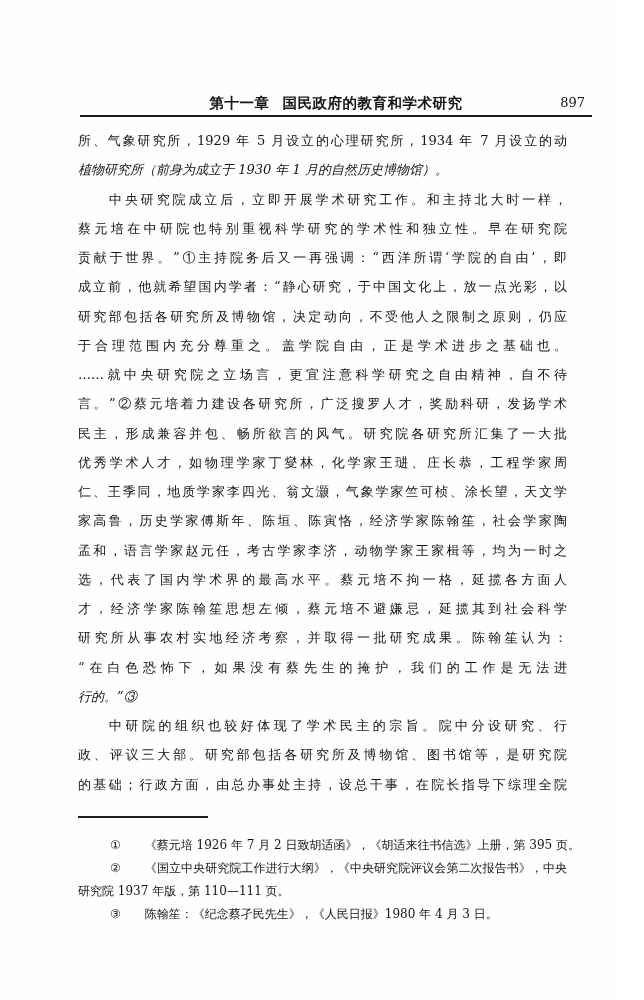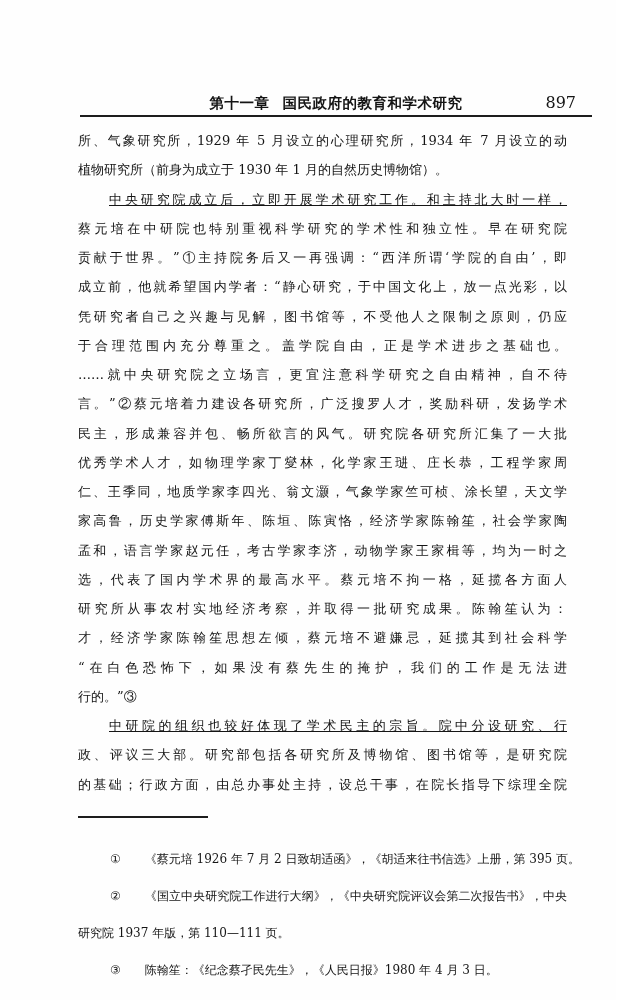--- a/index.html
+++ b/index.html
@@ -25,44 +25,44 @@
     text-align: center;
     font-weight: bold;
     font-size: 14.5px;
     line-height: 21px;
     letter-spacing: 0.5px;
     white-space: nowrap;
   }
   .head-title .chapter-label { margin-right: 13px; }
   .page-number {
     position: absolute;
-    right: 16px;
+    right: 7px;
     top: 0;
-    font-size: 16px;
+    font-size: 13px;
     line-height: 21px;
     font-weight: normal;
   }
   
   .body-text {
     position: absolute;
     left: 78px;
     top: 126px;
     width: 489px;
   }
   .line {
     height: 29.25px;
     line-height: 29.25px;
     font-size: 13px;
     white-space: nowrap;
     text-align: justify;
     text-align-last: justify;
     text-justify: inter-character;
   }
-  .line.short { text-align-last: left; }
-  .line.indent { text-indent: 31px; text-decoration: underline; }
+  .line.short { text-align-last: left; font-style: italic; }
+  .line.indent { text-indent: 31px; }
   
   .fn-sep {
     position: absolute;
     left: 78px;
     top: 816px;
     width: 130px;
     height: 0;
     border-top: 2px solid #1d1d1d;
   }
   .footnotes {
@@ -70,21 +70,20 @@
     left: 78px;
     top: 834px;
     width: 489px;
   }
   .fn-line {
     height: 23px;
     line-height: 23px;
     font-size: 12px;
     white-space: nowrap;
     text-align: left;
-    margin-top: 14px;
   }
   .fn-line.indent { text-indent: 32px; }
   .fn-line.fill { text-align: justify; text-align-last: justify; text-justify: inter-character; }
   .fn-marker { margin-right: 24px; }
 </style>
 </head>
 <body>
 
 <div class="page">
 
@@ -95,32 +94,32 @@
     <div class="page-number">897</div>
   </div>
 
   <div class="body-text" id="body-lines">
       <div class="line">所、气象研究所，1929 年 5 月设立的心理研究所，1934 年 7 月设立的动</div>
       <div class="line short">植物研究所（前身为成立于 1930 年 1 月的自然历史博物馆）。</div>
       <div class="line indent">中央研究院成立后，立即开展学术研究工作。和主持北大时一样，</div>
       <div class="line">蔡元培在中研院也特别重视科学研究的学术性和独立性。早在研究院</div>
       <div class="line">贡献于世界。”①主持院务后又一再强调：“西洋所谓‘学院的自由’，即</div>
       <div class="line">成立前，他就希望国内学者：“静心研究，于中国文化上，放一点光彩，以</div>
-      <div class="line">凭研究者自己之兴趣与见解，图书馆等，不受他人之限制之原则，仍应</div>
+      <div class="line">研究部包括各研究所及博物馆，决定动向，不受他人之限制之原则，仍应</div>
       <div class="line">于合理范围内充分尊重之。盖学院自由，正是学术进步之基础也。</div>
       <div class="line">……就中央研究院之立场言，更宜注意科学研究之自由精神，自不待</div>
       <div class="line">言。”②蔡元培着力建设各研究所，广泛搜罗人才，奖励科研，发扬学术</div>
       <div class="line">民主，形成兼容并包、畅所欲言的风气。研究院各研究所汇集了一大批</div>
       <div class="line">优秀学术人才，如物理学家丁燮林，化学家王琎、庄长恭，工程学家周</div>
       <div class="line">仁、王季同，地质学家李四光、翁文灏，气象学家竺可桢、涂长望，天文学</div>
       <div class="line">家高鲁，历史学家傅斯年、陈垣、陈寅恪，经济学家陈翰笙，社会学家陶</div>
       <div class="line">孟和，语言学家赵元任，考古学家李济，动物学家王家楫等，均为一时之</div>
       <div class="line">选，代表了国内学术界的最高水平。蔡元培不拘一格，延揽各方面人</div>
+      <div class="line">才，经济学家陈翰笙思想左倾，蔡元培不避嫌忌，延揽其到社会科学</div>
       <div class="line">研究所从事农村实地经济考察，并取得一批研究成果。陈翰笙认为：</div>
-      <div class="line">才，经济学家陈翰笙思想左倾，蔡元培不避嫌忌，延揽其到社会科学</div>
       <div class="line">“在白色恐怖下，如果没有蔡先生的掩护，我们的工作是无法进</div>
       <div class="line short">行的。”③</div>
       <div class="line indent">中研院的组织也较好体现了学术民主的宗旨。院中分设研究、行</div>
       <div class="line">政、评议三大部。研究部包括各研究所及博物馆、图书馆等，是研究院</div>
       <div class="line">的基础；行政方面，由总办事处主持，设总干事，在院长指导下综理全院</div>
     </div>
 
   <div class="fn-sep"></div>
 
   <div class="footnotes" id="footnote-lines">

